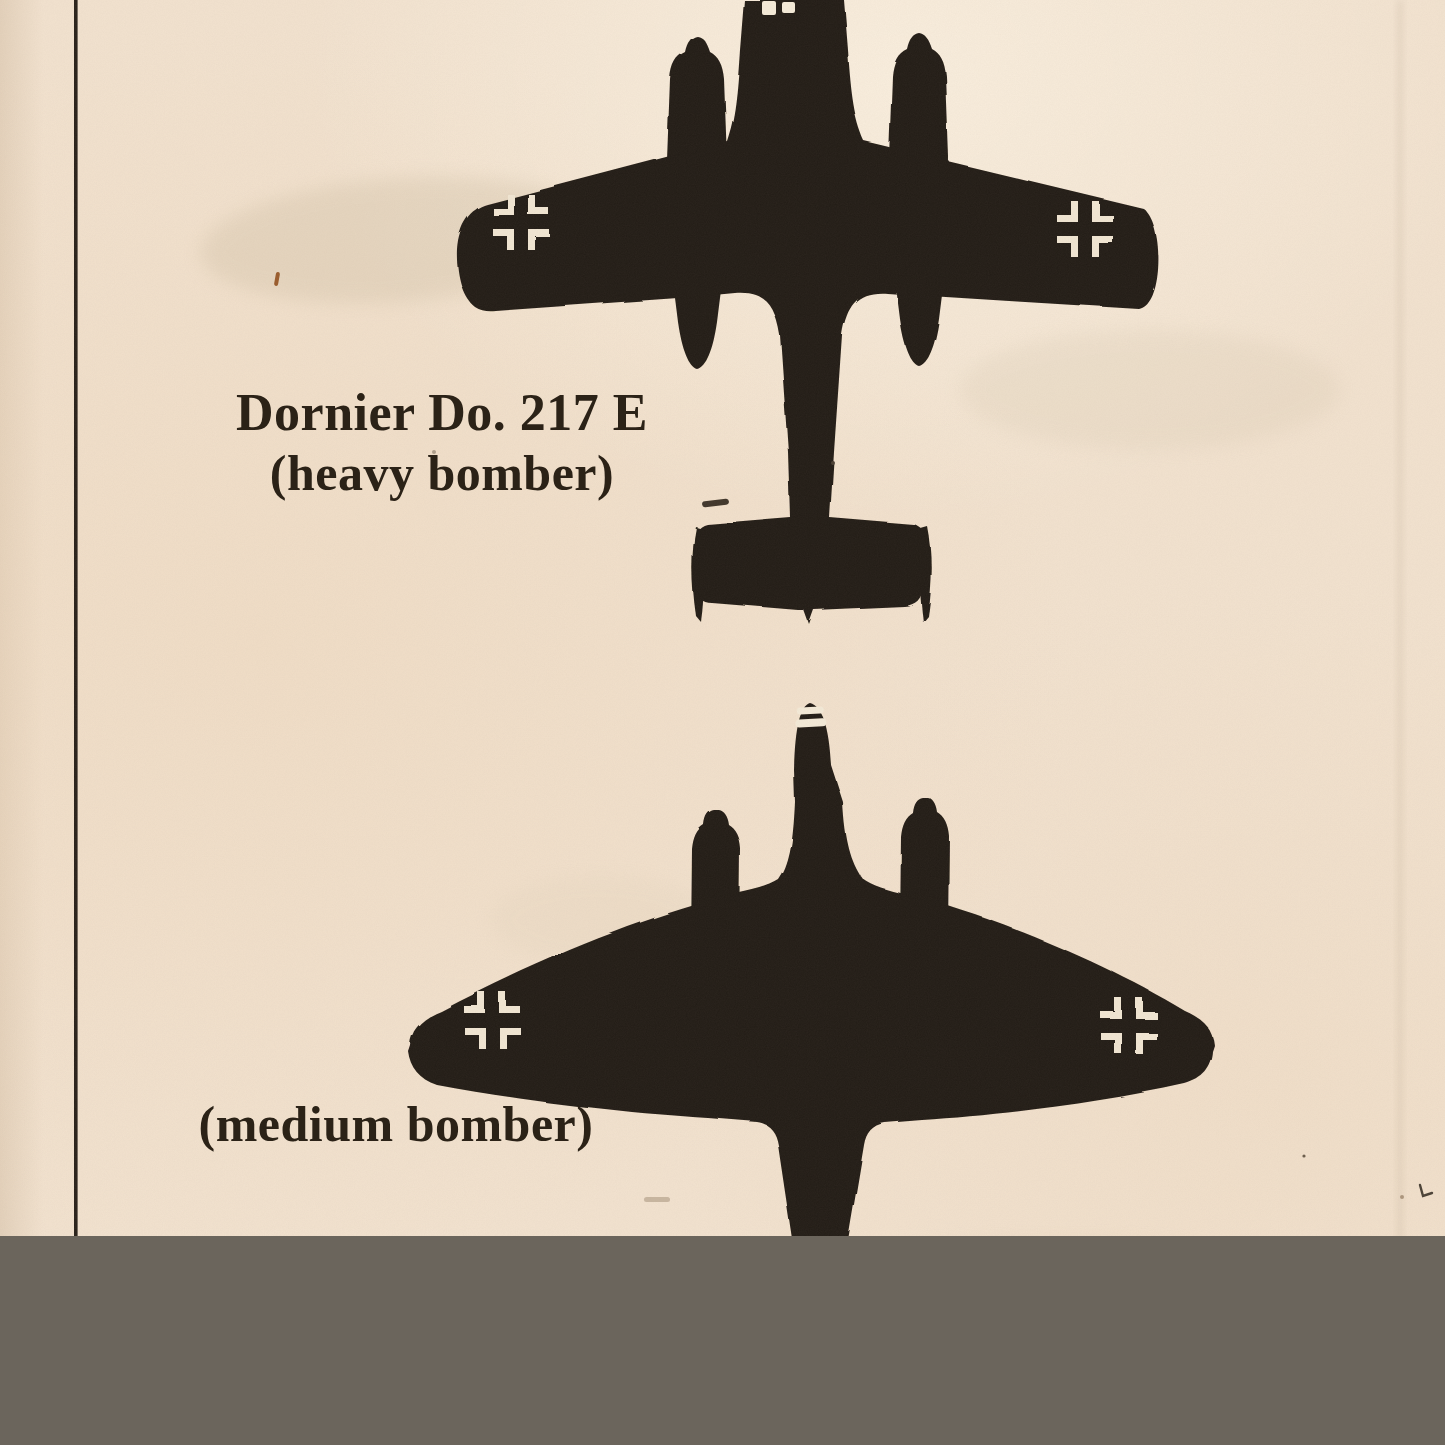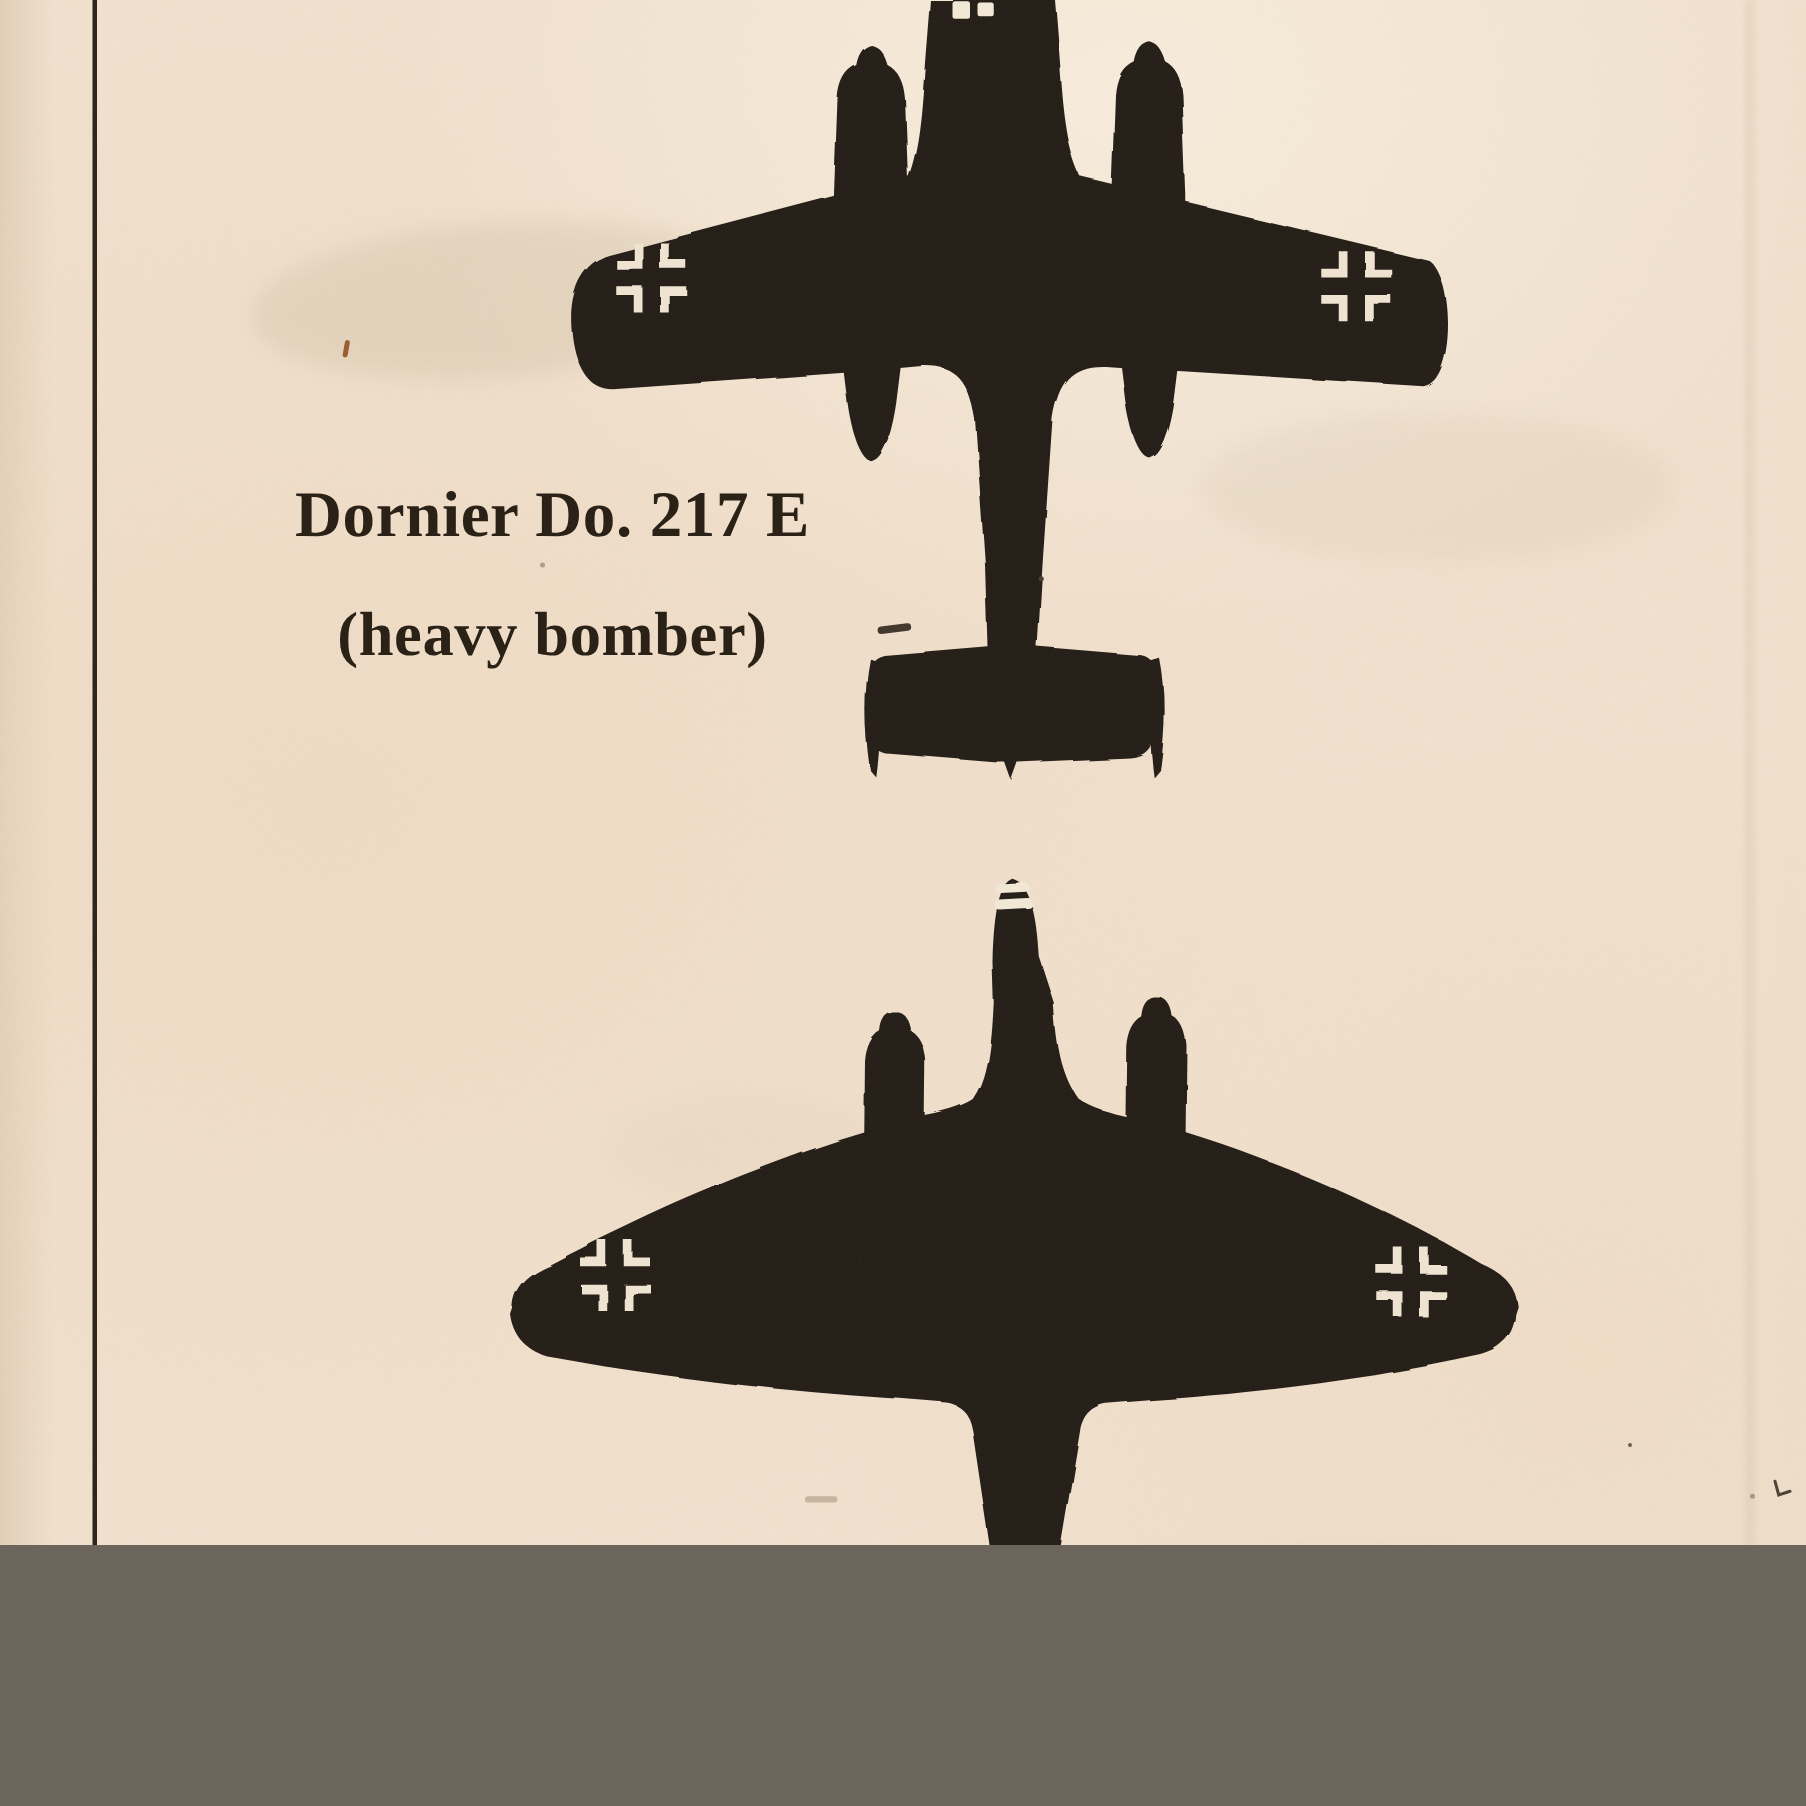--- a/index.html
+++ b/index.html
@@ -21,21 +21,21 @@
   .caption{
     position:absolute;
     text-align:center;
     color:#2b2217;
     font-weight:bold;
     font-size:52px;
     line-height:61px;
     letter-spacing:0.5px;
     white-space:nowrap;
   }
-  .caption .line2{font-size:50px;margin-top:34px;}
+  .caption .line2{font-size:50px;}
   #caption-dornier{left:182px;top:382px;width:520px;}
   #caption-junkers{left:134px;top:1094px;width:524px;}
 </style>
 </head>
 <body>
 
 <div class="page">
 
   <svg class="art" width="1445" height="1445" viewBox="0 0 1445 1445">
     <defs>
@@ -171,15 +171,16 @@
 
     <rect x="0" y="0" width="1445" height="1445" filter="url(#grain)" opacity="0.55"></rect>
   </svg>
 
   <div class="caption" id="caption-dornier">
     <div class="line1">Dornier Do. 217 E</div>
     <div class="line2">(heavy bomber)</div>
   </div>
 
   <div class="caption" id="caption-junkers">
+    <div class="line2">(medium bomber)</div>
   </div>
 
 </div>
 
 </body></html>

